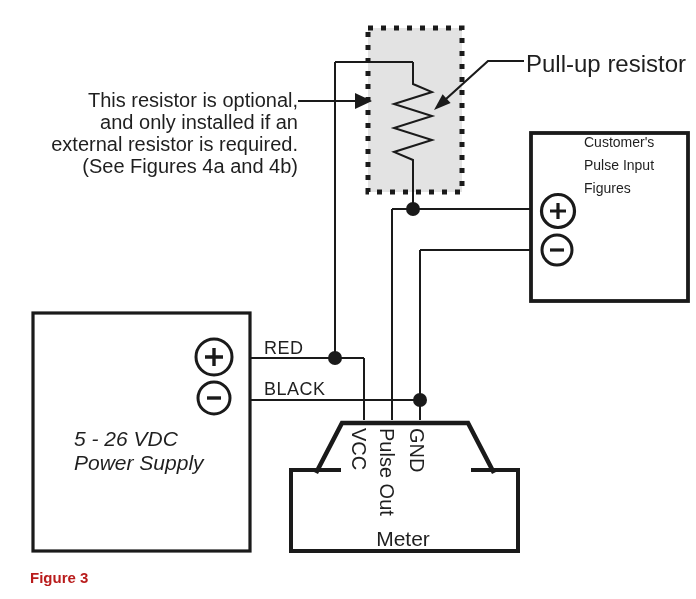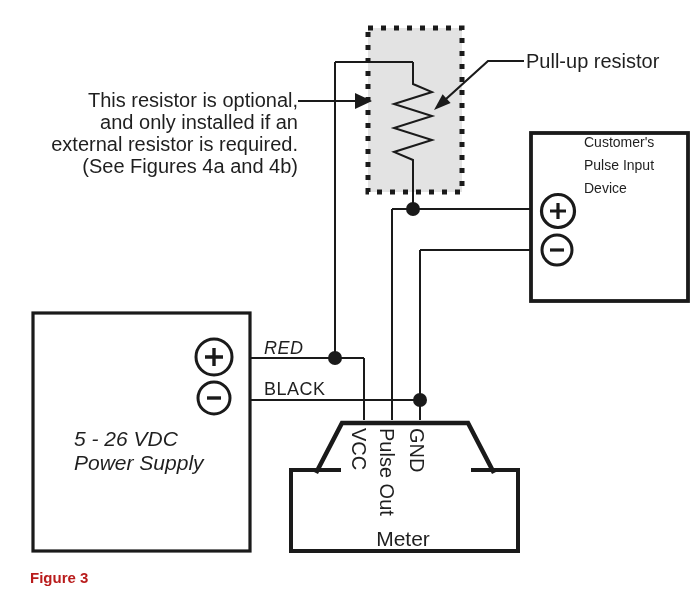--- a/index.html
+++ b/index.html
@@ -7,22 +7,22 @@
     position:relative;width:696px;height:599px;background:#ffffff;overflow:hidden;
     font-family:"Liberation Sans","DejaVu Sans",sans-serif;color:#1a1a1a;
   }
   .stage svg{position:absolute;left:0;top:0;}
   .txt{position:absolute;white-space:nowrap;color:#1f1f1f;}
   .note{
     left:10px;top:89px;width:288px;text-align:right;
     font-size:20px;line-height:22px;white-space:normal;
   }
   .note div{white-space:nowrap;}
-  .pullup-label{left:526px;top:50px;font-size:20px;}
-  .red-label{left:264px;top:338px;font-size:18px;letter-spacing:0.5px;font-style:italic;}
+  .pullup-label{left:526px;top:50px;font-size:24px;}
+  .red-label{left:264px;top:338px;font-size:18px;letter-spacing:0.5px;}
   .black-label{left:264px;top:379px;font-size:18px;letter-spacing:0.5px;}
   .ps-text{left:74px;top:427px;font-size:21px;line-height:24px;font-style:italic;}
   .pd-text{left:584px;top:131px;font-size:14px;line-height:23px;}
   .meter-label{left:343px;top:527px;width:120px;text-align:center;font-size:21px;}
   .term{
     position:absolute;top:428px;font-size:20px;line-height:20px;
     transform-origin:0 0;transform:rotate(90deg);white-space:nowrap;color:#1f1f1f;
   }
   .term-vcc{left:369px;}
   .term-pulseout{left:397px;}
@@ -95,21 +95,21 @@
   <div class="txt black-label">BLACK</div>
 
   <div class="txt ps-text">
     <div>5 - 26 VDC</div>
     <div>Power Supply</div>
   </div>
 
   <div class="txt pd-text">
     <div>Customer's</div>
     <div>Pulse Input</div>
-    <div>Device</div>
+    <div>Figures</div>
   </div>
 
   <div class="term term-vcc">VCC</div>
   <div class="term term-pulseout">Pulse Out</div>
   <div class="term term-gnd">GND</div>
 
   <div class="txt meter-label">Meter</div>
 
   <div class="txt caption">Figure 3</div>
 

